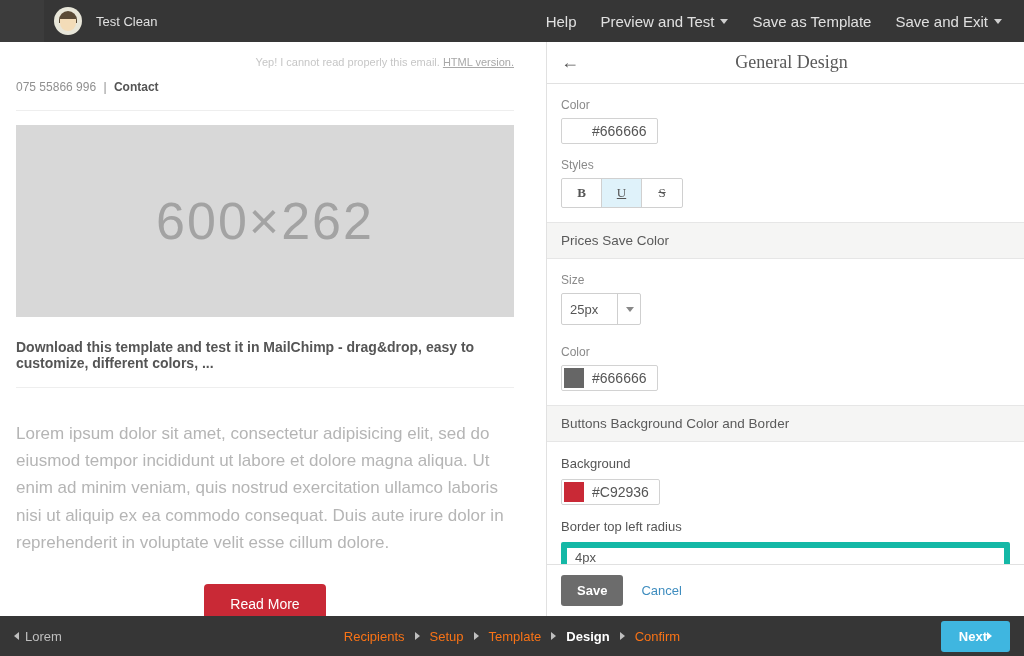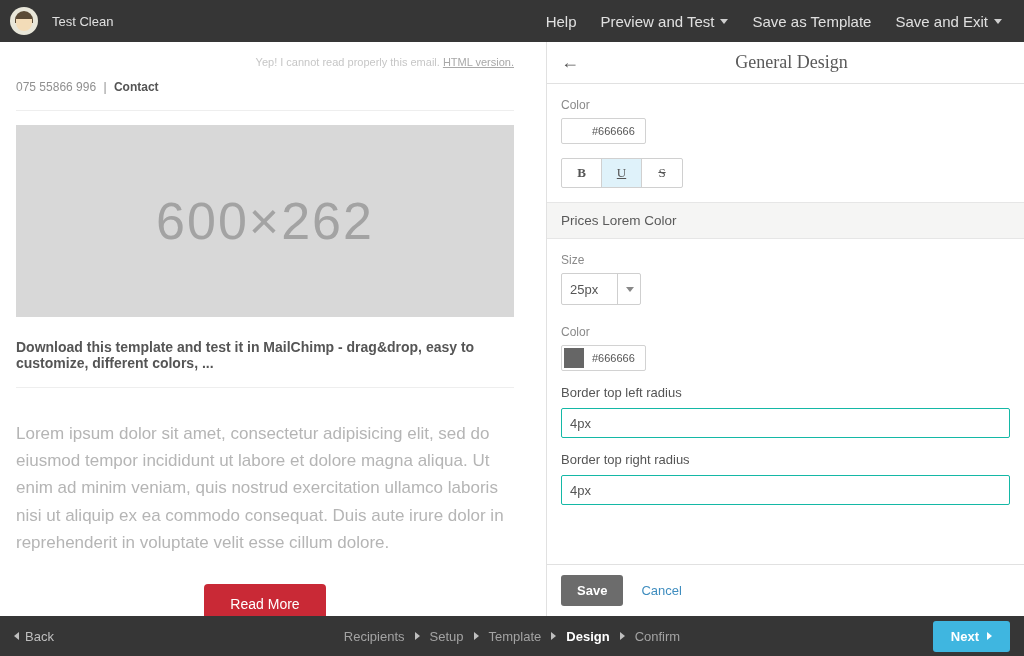--- a/index.html
+++ b/index.html
@@ -1,18 +1,18 @@
 <!DOCTYPE html>
 <html><head>
 <meta charset="utf-8">
 <style>
 * { margin: 0; padding: 0; box-sizing: border-box; }
 body { font-family: "Helvetica Neue", Arial, sans-serif; width: 1024px; height: 656px; overflow: hidden; background: #3c3c3c; font-size: 13px; }
 
-.topbar { height: 42px; background: #363636; color: #cfcfcf; display: flex; align-items: center; padding: 0 10px; }
+.topbar { height: 42px; background: #363636; color: #cfcfcf; display: flex; align-items: center; padding: 0 10px; margin-left: 44px; }
 .topbar .logo { width: 28px; height: 28px; background: #e8e6d9; border-radius: 50%; margin-right: 14px; position: relative; overflow: hidden; }
 .topbar .logo::before { content:""; position:absolute; left:5px; top:4px; width:18px; height:12px; background:#5a4a36; border-radius: 10px 10px 0 0; }
 .topbar .logo::after { content:""; position:absolute; left:6px; top:12px; width:16px; height:12px; background:#f3dcb8; border-radius: 0 0 10px 10px; }
 .topbar .title { color: #e0e0e0; font-size: 13px; }
 .topbar .spacer { flex: 1; }
 .topbar .menu-item { padding: 0 12px; font-size: 15px; color: #e0e0e0; cursor: pointer; display: inline-flex; align-items: center; gap: 6px; }
 .chevron { display:inline-block; width:0; height:0; border-left:4px solid transparent; border-right:4px solid transparent; border-top:5px solid #cfcfcf; }
 
 .workspace { height: 574px; display: flex; background: #fff; }
 .canvas { width: 546px; height: 100%; overflow-y: scroll; padding: 14px 24px 0 8px; }
@@ -38,44 +38,44 @@
 .back-arrow { font-size:18px; color:#555; cursor:pointer; }
 .panel-title { position:absolute; left:12px; right:0; text-align:center; font-family: Georgia, serif; font-size:18px; color:#5a5a5a; pointer-events:none; }
 .panel-scroll { flex:1; overflow-y:auto; padding: 14px 0 0 0; }
 .panel-scroll::-webkit-scrollbar { width: 10px; }
 .panel-scroll::-webkit-scrollbar-thumb { background: #c9c9c9; }
 .field { padding: 0 14px; margin-bottom: 14px; }
 .label-sm { font-size:12px; color:#8a8a8a; margin-bottom: 6px; display:block; }
 .label-md { font-size:13px; color:#555555; margin-bottom: 8px; display:block; }
 .swatch-input { display:inline-flex; align-items:center; border:1px solid #d2d2d2; border-radius:2px; padding:2px; }
 .swatch { width:20px; height:20px; }
-.swatch-value { padding: 0 8px; font-size:11px; color:#555; }
+.swatch-value { padding: 0 8px; font-size:14px; color:#555; }
 .style-btns { display:inline-flex; border:1px solid #d0d0d0; border-radius:2px; overflow:hidden; }
 .style-btn { width:40px; height:28px; display:flex; align-items:center; justify-content:center; border-right:1px solid #d0d0d0; font-family: Georgia, serif; color:#555; cursor:pointer; }
 .style-btn:last-child { border-right:none; }
 .style-btn.active { background:#dff2fa; }
 .section-stripe { background:#f5f5f4; padding: 10px 14px; color:#5a5a5a; font-size:13.5px; border-top:1px solid #e6e6e6; border-bottom:1px solid #e6e6e6; margin-bottom:14px; }
 .select-wrap { position:relative; display:inline-block; }
 .select-input { border:1px solid #cfcfcf; border-radius:2px; height:32px; padding:0 28px 0 8px; font-size:13px; color:#555; background:#fff; width:80px; }
 .select-caret { position:absolute; right:0; top:0; width:24px; height:32px; border-left:1px solid #cfcfcf; display:flex; align-items:center; justify-content:center; }
 .two-col { display:flex; gap:20px;flex-direction:column; }
-.text-input { width:100%; border:1px solid #14b8a6; border-radius:2px; height:30px; padding:0 8px; font-size:13px; color:#555; }
+.text-input { width:100%; border:6px solid #14b8a6; border-radius:2px; height:30px; padding:0 8px; font-size:13px; color:#555; }
 .panel-footer { border-top:1px solid #e1e1e1; padding: 10px 14px; display:flex; align-items:center; gap:18px; }
 .btn-dark { background:#6c6c6c; color:#fff; border:none; border-radius:3px; padding:8px 16px; font-weight:700; font-size:13px; cursor:pointer; }
 .link-cancel { color:#3f8dbf; font-size:13px; cursor:pointer; }
 
 .bottombar { height:40px; background:#363636; display:flex; align-items:center; color:#bfbfbf; padding:0 14px; }
 .back-link { font-size:13px; cursor:pointer; display:flex; align-items:center; gap:6px; }
 .chev-left { width:0; height:0; border-top:4px solid transparent; border-bottom:4px solid transparent; border-right:5px solid #bfbfbf; }
 .chev-right { width:0; height:0; border-top:4px solid transparent; border-bottom:4px solid transparent; border-left:5px solid #bfbfbf; display:inline-block; margin:0 10px; }
 .steps { margin-left:auto; margin-right:auto; position:absolute; left:0; right:0; display:flex; justify-content:center; align-items:center; font-size:13px; pointer-events:none; }
-.step { color:#a3a3a3; }
+.step { color:#f97316; }
 .step.active { color:#fff; font-weight:700; }
 .bottombar .spacer { flex:1; }
-.next-btn { background:#3fb6e0; color:#fff; padding:8px 18px; border-radius:3px; font-size:13px; font-weight:700; display:flex; align-items:center; gap:8px; cursor:pointer; }
+.next-btn { background:#3fb6e0; color:#fff; padding:8px 18px; border-radius:3px; font-size:13px; font-weight:700; display:flex; align-items:center; gap:0; cursor:pointer; }
 .chev-right-w { width:0; height:0; border-top:4px solid transparent; border-bottom:4px solid transparent; border-left:5px solid #fff; }
 </style>
 </head>
 <body>
 
 <div class="topbar">
   <div class="logo"></div>
   <div class="title">Test Clean</div>
   <div class="spacer"></div>
   <div class="menu-item">
@@ -126,55 +126,64 @@
 
       <div class="field">
         <span class="label-sm">Color</span>
         <div class="swatch-input">
           <span class="swatch" style="#666666"></span>
           <span class="swatch-value">#666666</span>
         </div>
       </div>
 
       <div class="field">
+        <span class="label-sm">Styles</span>
         <div class="style-btns">
           <div class="style-btn">
               <b>B</b>
             </div>
           <div class="style-btn active">
               <u>U</u>
             </div>
           <div class="style-btn">
               <s>S</s>
             </div>
         </div>
       </div>
 
-      <div class="section-stripe">Prices Lorem Color</div>
+      <div class="section-stripe">Prices Save Color</div>
 
       <div class="field two-col">
         <div>
           <span class="label-sm">Size</span>
           <div class="select-wrap">
             <input class="select-input" readonly="" value="25px" style="">
             <span class="select-caret">
                 <span class="chevron" style="border-top-color:#888"></span>
               </span>
           </div>
         </div>
         <div>
           <span class="label-sm">Color</span>
           <div class="swatch-input">
             <span class="swatch" style="background:#666666"></span>
             <span class="swatch-value">#666666</span>
           </div>
         </div>
       </div>
 
-
+      <div class="section-stripe">Buttons Background Color and Border</div>
+
+      <div class="field">
+        <span class="label-md">Background</span>
+        <div class="swatch-input">
+          <span class="swatch" style="background:#C92936"></span>
+          <span class="swatch-value">#C92936</span>
+        </div>
+      </div>
 
       <div class="field">
         <span class="label-md">Border top left radius</span>
         <input class="text-input" value="4px" style="">
       </div>
 
       <div class="field">
         <span class="label-md">Border top right radius</span>
         <input class="text-input" value="4px" style="">
       </div>
@@ -184,21 +193,21 @@
       <button class="btn-dark">Save</button>
       <span class="link-cancel">Cancel</span>
     </div>
   </div>
 
 </div>
 
 <div class="bottombar">
   <div class="back-link">
     <span class="chev-left"></span>
-    <span>Back</span>
+    <span>Lorem</span>
   </div>
   <div class="steps">
     <span class="step">Recipients</span>
       <span class="chev-right"></span>
     <span class="step">Setup</span>
       <span class="chev-right"></span>
     <span class="step">Template</span>
       <span class="chev-right"></span>
     <span class="step active">Design</span>
       <span class="chev-right"></span>

